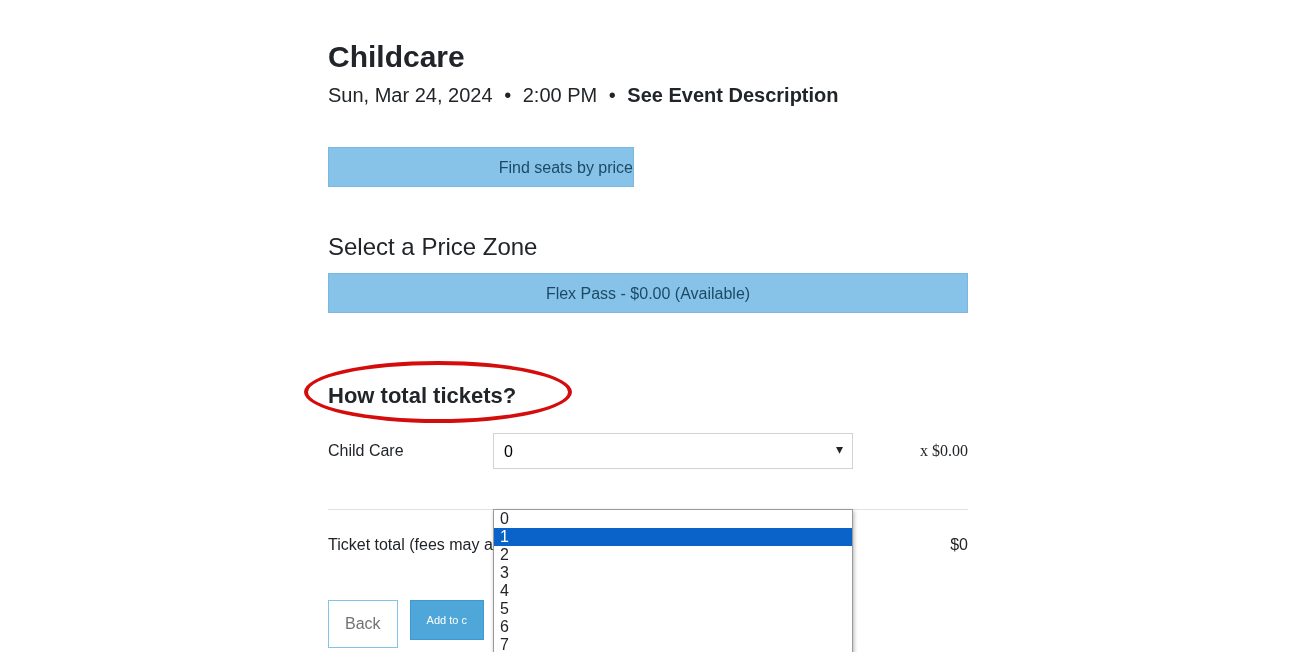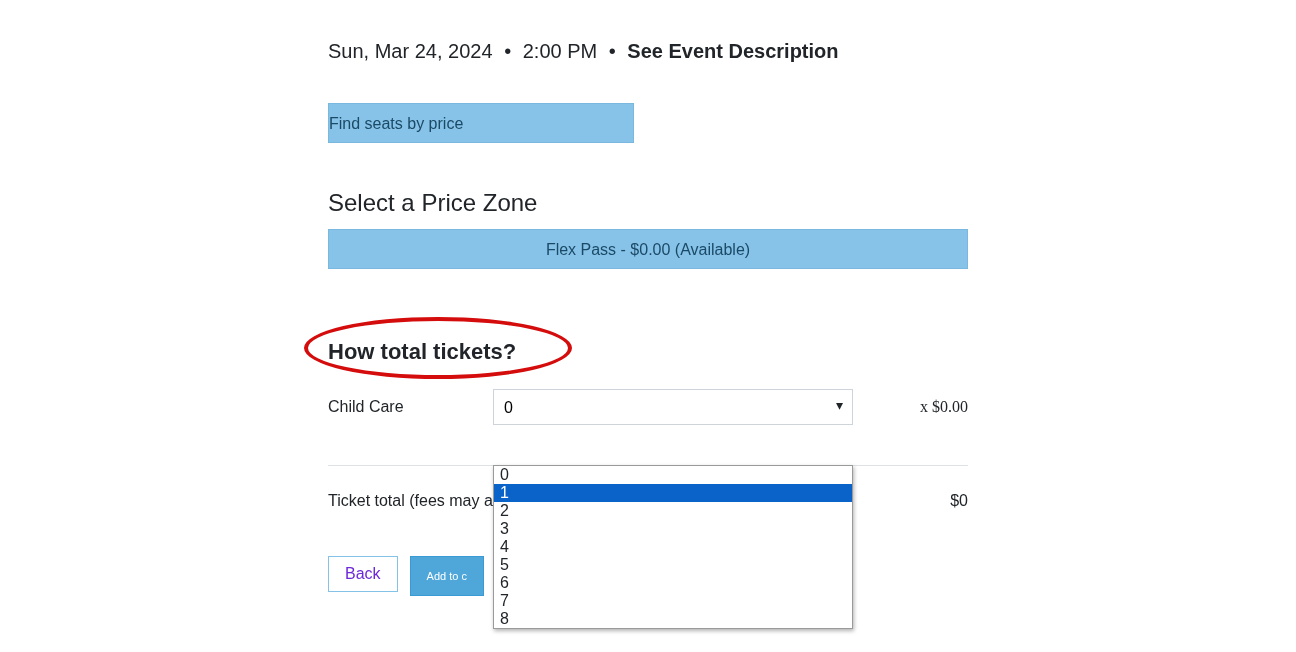--- a/index.html
+++ b/index.html
@@ -25,21 +25,21 @@
       color: #212529;
       margin-bottom: 40px;
     }
     .meta .dot { margin: 0 6px; }
     .meta .desc-link { font-weight: 700; }
     .find-seats-btn {
       display: inline-block;
       width: 306px;
       height: 40px;
       line-height: 40px;
-      text-align: left;
+      text-align: right;
       background: #87c3e8;
       color: #1b4a66;
       border: 1px solid #7ab8df;
       font-size: 16px;
       cursor: pointer;
       margin-bottom: 46px;
     }
     .section-head {
       font-size: 24px;
       font-weight: 400;
@@ -120,25 +120,25 @@
       margin-bottom: 26px;
     }
     .total-row {
       display: flex;
       justify-content: space-between;
       font-size: 16px;
       margin-bottom: 46px;
     }
     .btn-row { display: flex; gap: 12px; }
     .back-btn {
-      height: 36px;
+      height: 48px;
       padding: 0 16px;
       border: 1px solid #85c2e7;
       background: #fff;
-      color: #6d28d9;
+      color: #737373;
       font-size: 16px;
       cursor: pointer;
     }
     .addcart-btn {
       height: 40px;
       padding: 0 16px;
       border: 1px solid #3a9bd4;
       background: #4ea6d9;
       color: #fff;
       font-size: 11px;
@@ -171,20 +171,21 @@
     .dropdown-anchor { position: relative; }
     .dropdown-open {
       left: 165px;
       top: 0;
     }
   </style>
 </head>
 <body>
 
 <div class="container">
+  <h1 class="title">Childcare</h1>
   <div class="meta">
     <span>Sun, Mar 24, 2024</span>
     <span class="dot">•</span>
     <span>2:00 PM</span>
     <span class="dot">•</span>
     <span class="desc-link">See Event Description</span>
   </div>
 
   <button class="find-seats-btn">Find seats by price</button>
 

